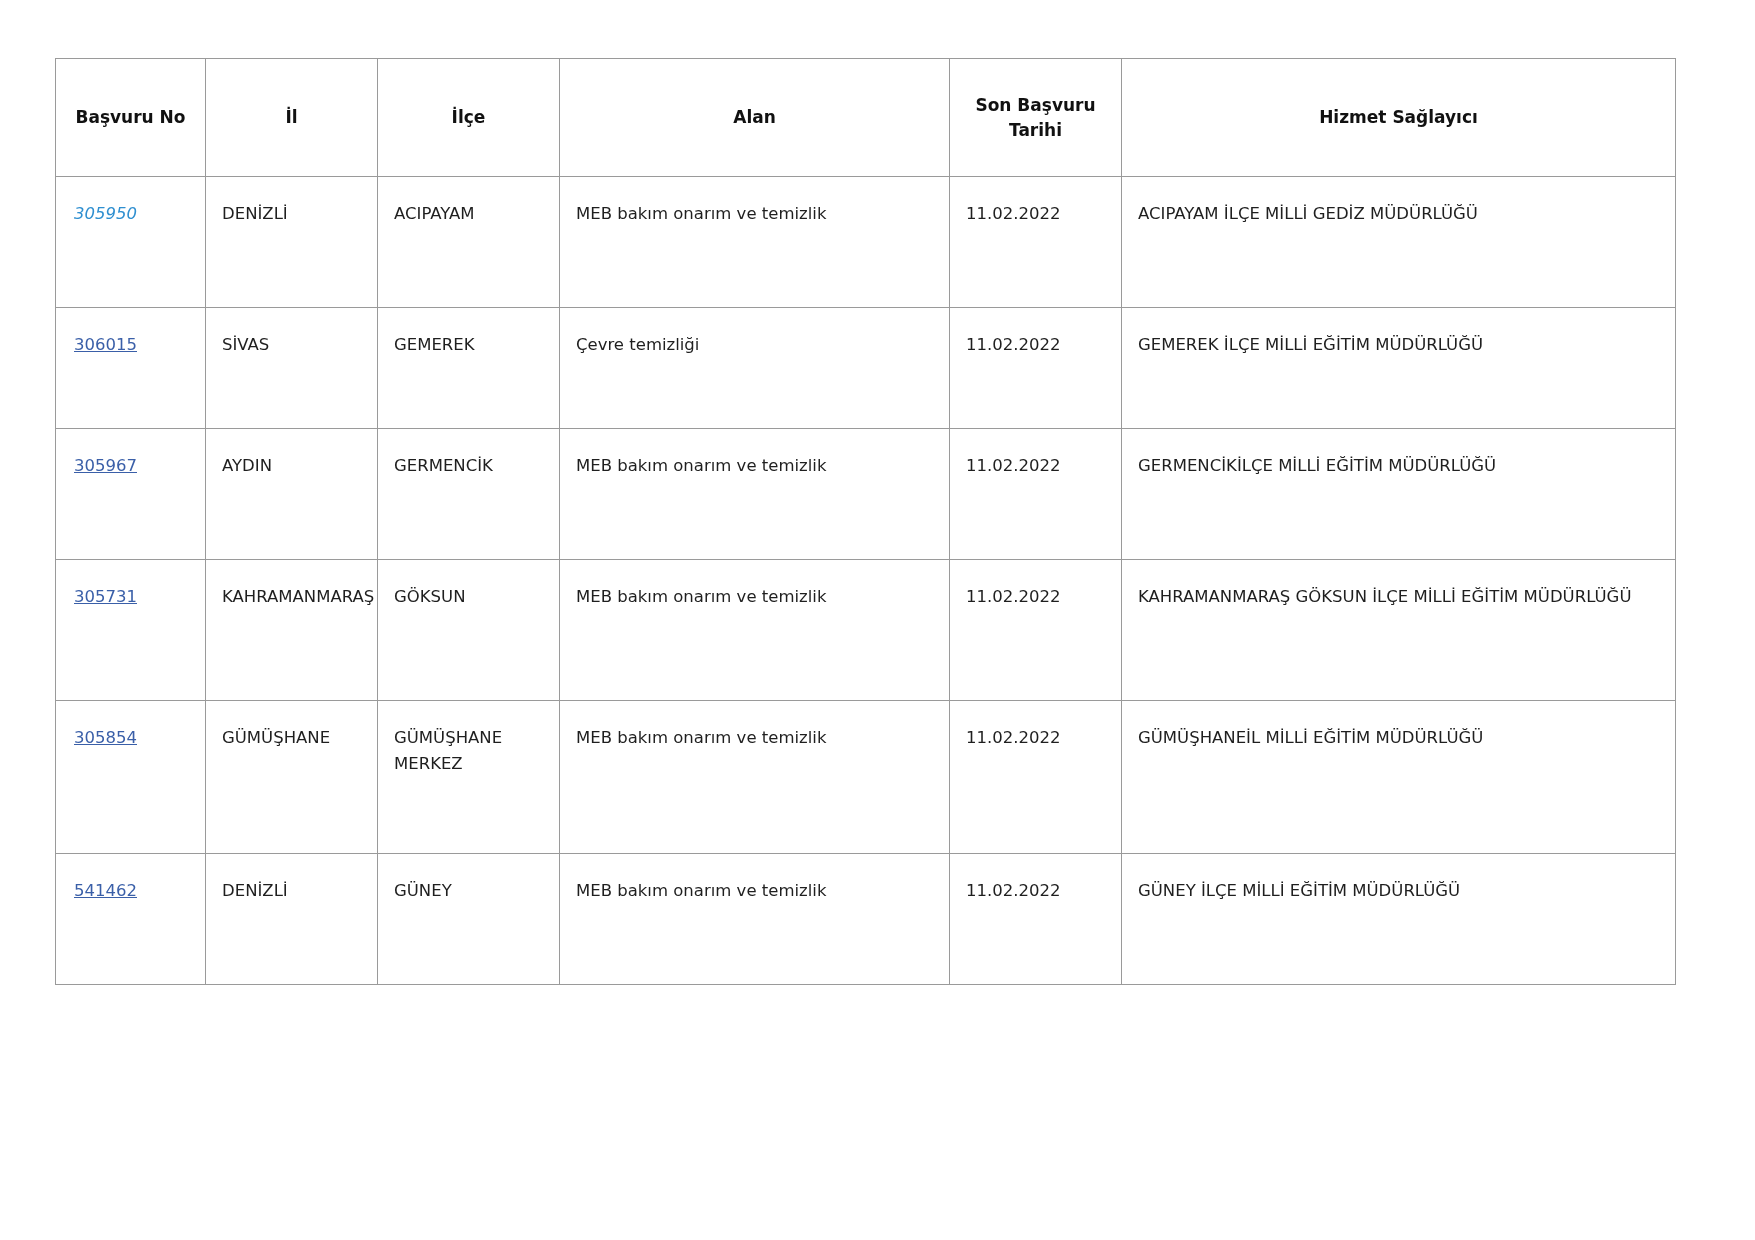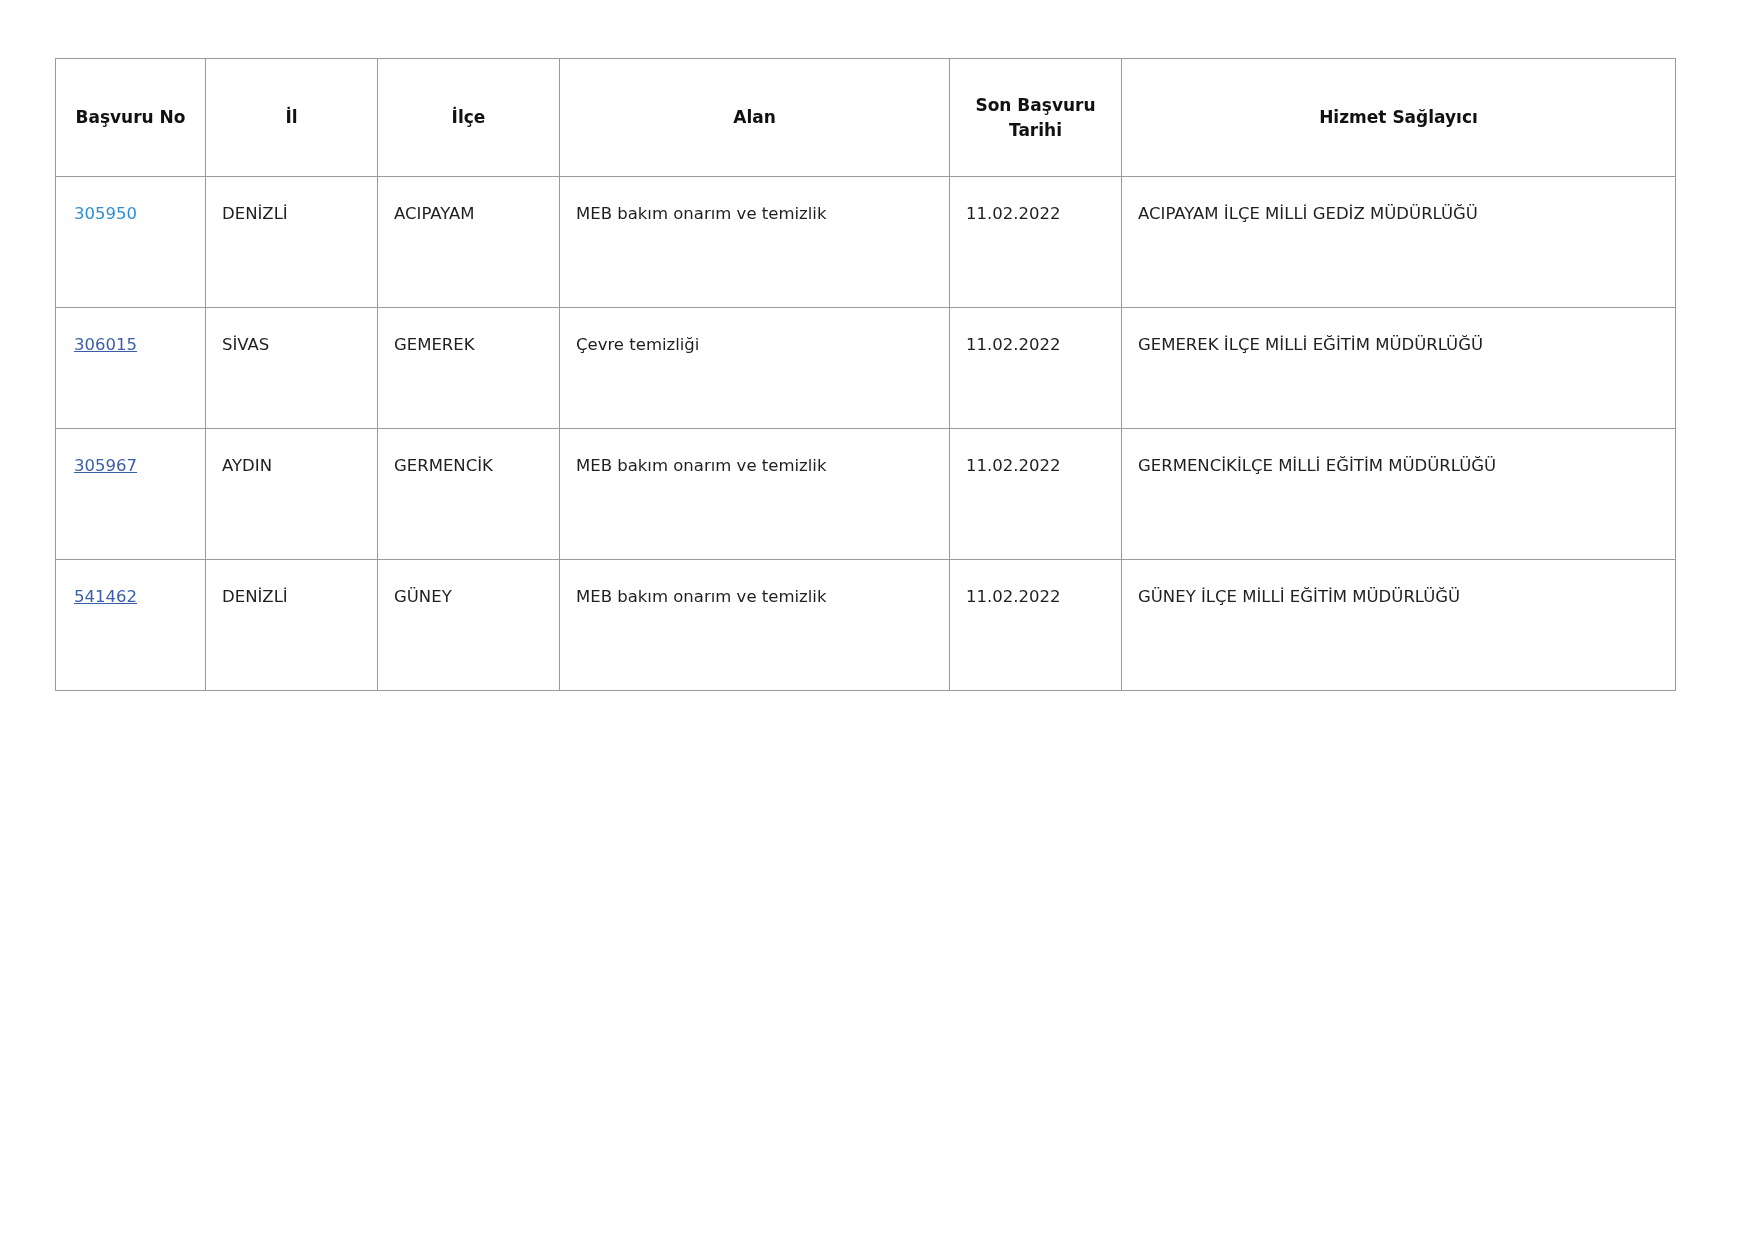--- a/index.html
+++ b/index.html
@@ -59,20 +59,21 @@
     padding-left: 18px;
   }
   .app-link {
     color: #3a5fa8;
     text-decoration: underline;
     cursor: pointer;
   }
   .app-link.first {
     color: #2f8fd0;
     text-decoration: none;
+    font-style: italic;
   }
   tr.r0 td { height: 82px; }
   tr.r1 td { height: 116px; }
   tr.r2 td { height: 72px; }
   tr.r3 td { height: 72px; }
   tr.r4 td { height: 82px; }
   tr.r5 td { height: 92px; }
   tr.r6 td { height: 104px; }
   tr.r7 td { height: 82px; }
 </style>
@@ -117,20 +118,36 @@
         <td>GEMEREK İLÇE MİLLİ EĞİTİM MÜDÜRLÜĞÜ</td>
       </tr>
       <tr class="r4">
         <td class="cell-no"><span class="app-link">305967</span></td>
         <td>AYDIN</td>
         <td>GERMENCİK</td>
         <td>MEB bakım onarım ve temizlik</td>
         <td>11.02.2022</td>
         <td>GERMENCİKİLÇE MİLLİ EĞİTİM MÜDÜRLÜĞÜ</td>
       </tr>
+      <tr class="r5">
+        <td class="cell-no"><span class="app-link">305731</span></td>
+        <td>KAHRAMANMARAŞ</td>
+        <td>GÖKSUN</td>
+        <td>MEB bakım onarım ve temizlik</td>
+        <td>11.02.2022</td>
+        <td>KAHRAMANMARAŞ GÖKSUN İLÇE MİLLİ EĞİTİM MÜDÜRLÜĞÜ</td>
+      </tr>
+      <tr class="r6">
+        <td class="cell-no"><span class="app-link">305854</span></td>
+        <td>GÜMÜŞHANE</td>
+        <td>GÜMÜŞHANE MERKEZ</td>
+        <td>MEB bakım onarım ve temizlik</td>
+        <td>11.02.2022</td>
+        <td>GÜMÜŞHANEİL MİLLİ EĞİTİM MÜDÜRLÜĞÜ</td>
+      </tr>
       <tr class="r7">
         <td class="cell-no"><span class="app-link">541462</span></td>
         <td>DENİZLİ</td>
         <td>GÜNEY</td>
         <td>MEB bakım onarım ve temizlik</td>
         <td>11.02.2022</td>
         <td>GÜNEY İLÇE MİLLİ EĞİTİM MÜDÜRLÜĞÜ</td>
       </tr>
 
     </tbody>

